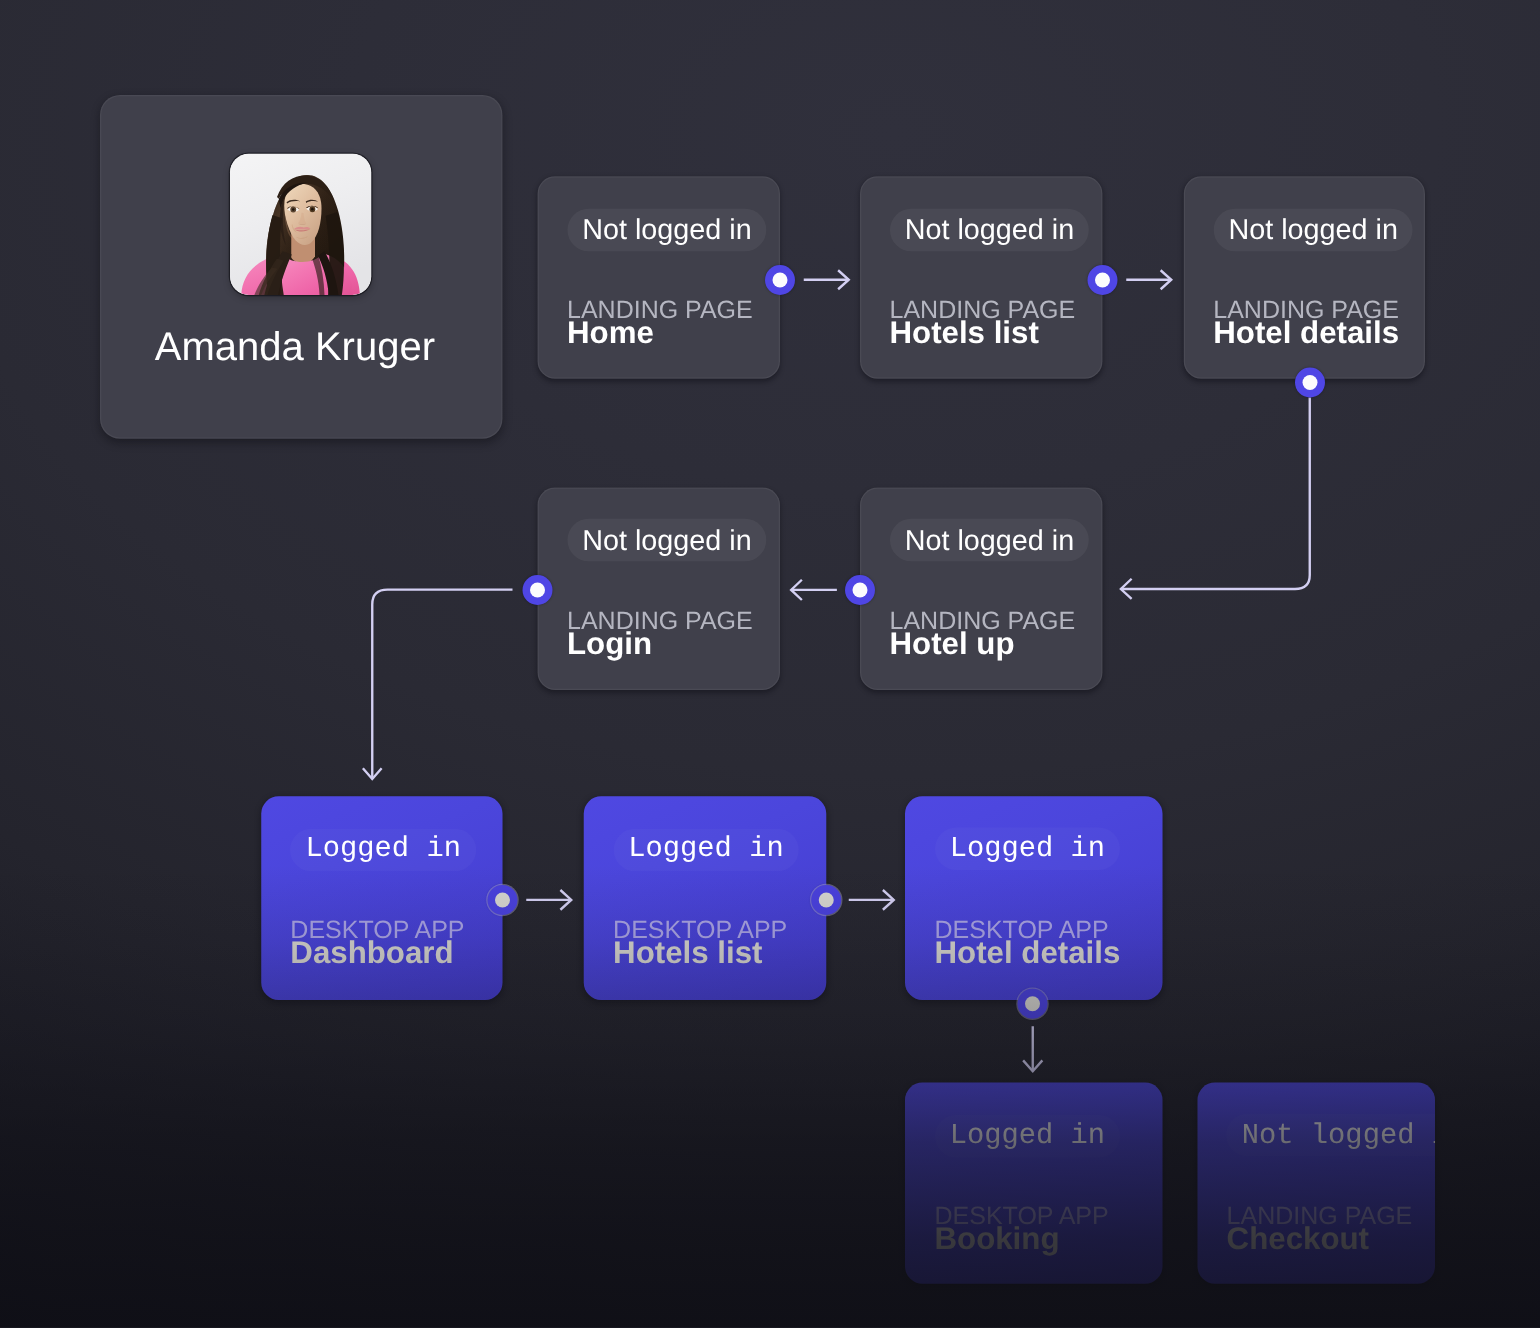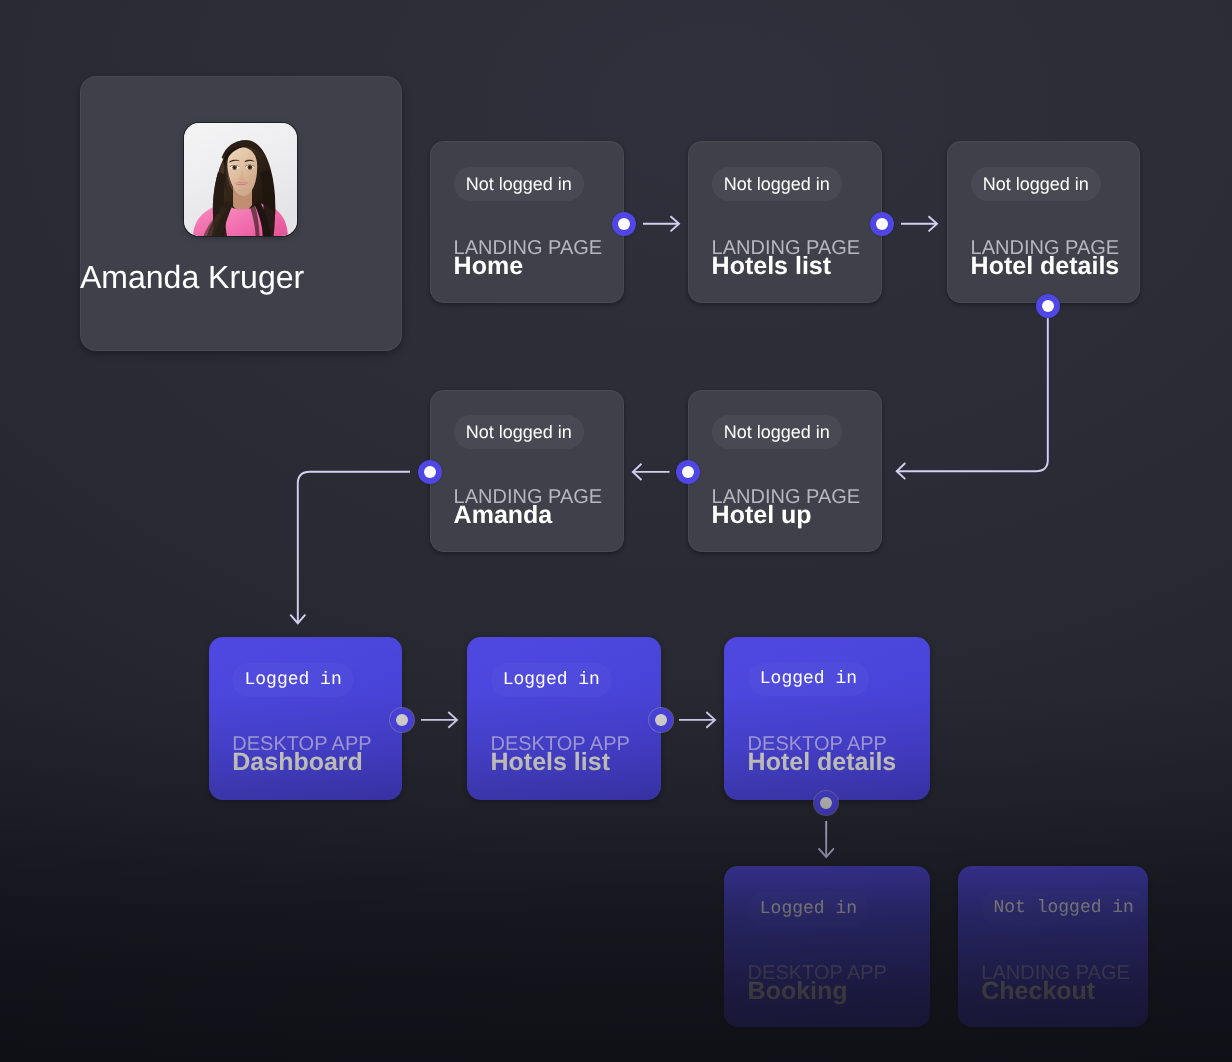--- a/index.html
+++ b/index.html
@@ -10,41 +10,41 @@
   .stage{position:relative;width:1232px;height:1062px;overflow:hidden;}
   .bg{position:absolute;inset:0;
       background:
        radial-gradient(135% 105% at 58% 10%, #30303c 0%, #2d2d38 26%, #2a2a34 46%, #24242d 66%, #1c1c25 86%, #16161f 100%);
   }
   .card{position:absolute;border-radius:14px;box-sizing:border-box;overflow:hidden;}
   .card-dark{background:#40404b;box-shadow:inset 0 0 0 1px rgba(255,255,255,0.055), 0 2px 4px rgba(8,8,14,0.40);}
   .card-purple{background:linear-gradient(158deg, #4f48e2 0%, #4b46dc 32%, #4741d4 66%, #433bcc 100%);box-shadow:0 2px 5px rgba(8,8,14,0.40);}
   .card-dim{}
   .badge{position:absolute;left:23.8px;top:25.5px;height:34px;padding:0 12px;display:flex;align-items:center;justify-content:center;
-         border-radius:18px;font-size:18px;color:#fff;white-space:nowrap;line-height:1;}
+         border-radius:18px;font-size:23px;color:#fff;white-space:nowrap;line-height:1;}
   .badge-dark{background:rgba(255,255,255,0.05);}
   .badge-purple{background:rgba(255,255,255,0.028);font-family:Liberation Mono, monospace;}
   .sub{position:absolute;left:23.6px;top:97px;font-size:20px;white-space:nowrap;line-height:1;}
   .sub-dark{color:#b5b6c1;}
   .sub-purple{color:#a9a3e3;}
   .ttl{position:absolute;left:23.6px;top:113.2px;font-size:25px;font-weight:bold;white-space:nowrap;line-height:1;text-align:right;}
   .ttl-dark{color:#ffffff;}
   .ttl-purple{color:#d5d4ce;}
   .dot{position:absolute;border-radius:50%;box-sizing:border-box;}
   .dot-blue{background:#4f46e5;box-shadow:0 0 2px 0 rgba(12,12,22,0.40);}
   .dot-blue i{position:absolute;left:6px;top:6px;width:12px;height:12px;border-radius:50%;background:#fcfcfd;display:block;}
   .dot-dim{background:#4a41dd;box-shadow:0 0 0 1px rgba(190,186,230,0.40), 0 0 2px 0 rgba(12,12,22,0.45);}
   .dot-dim i{position:absolute;left:6px;top:6px;width:12px;height:12px;border-radius:50%;background:#d5d4cf;display:block;}
   svg.lines{position:absolute;left:0;top:0;width:1232px;height:1062px;overflow:visible;}
   .profile{position:absolute;left:80px;top:76px;width:322px;height:275px;border-radius:16px;
            background:#40404b;box-shadow:inset 0 0 0 1px rgba(255,255,255,0.05), 0 3px 7px rgba(8,8,14,0.38);}
   .avatar{position:absolute;left:184px;top:123px;width:113px;height:113px;border-radius:15px;overflow:hidden;background:#ececed;box-shadow:0 0 0 1px rgba(10,10,14,0.55), 0 2px 6px rgba(0,0,0,0.25);}
   .fade{position:absolute;left:0;right:0;bottom:0;height:370px;pointer-events:none;
         background:linear-gradient(to bottom, rgba(18,18,25,0) 0%, rgba(17,17,24,0.10) 16%, rgba(17,17,24,0.30) 36%, rgba(16,16,23,0.62) 60%, rgba(15,15,22,0.79) 81%, rgba(14,14,21,0.88) 100%);}
-  .pname{position:absolute;left:80px;top:260.5px;width:268px;text-align:left;color:#fff;font-size:32px;line-height:1;}
+  .pname{position:absolute;left:80px;top:260.5px;width:268px;text-align:right;color:#fff;font-size:32px;line-height:1;}
 </style>
 </head>
 <body>
 
 <div class="stage">
   <div class="bg"></div>
 
   <svg class="lines" viewBox="0 0 1232 1062">
     <g fill="none" stroke="#d3cff2" stroke-width="1.9" stroke-linecap="butt" stroke-linejoin="miter">
       <path d="M643 223.8 H 679"></path>
@@ -169,21 +169,21 @@
         <div class="ttl ttl-dark">Hotels list</div>
       </div>
       <div class="card card-dark" style="left: 947px; top: 141px; width: 193px; height: 162px;">
         <div class="badge badge-dark">Not logged in</div>
         <div class="sub sub-dark">LANDING PAGE</div>
         <div class="ttl ttl-dark">Hotel details</div>
       </div>
       <div class="card card-dark" style="left: 430px; top: 389.8px; width: 193.5px; height: 162.4px;">
         <div class="badge badge-dark">Not logged in</div>
         <div class="sub sub-dark">LANDING PAGE</div>
-        <div class="ttl ttl-dark">Amanda</div>
+        <div class="ttl ttl-dark">Login</div>
       </div>
       <div class="card card-dark" style="left: 688px; top: 389.8px; width: 194px; height: 162.4px;">
         <div class="badge badge-dark">Not logged in</div>
         <div class="sub sub-dark">LANDING PAGE</div>
         <div class="ttl ttl-dark">Hotel up</div>
       </div>
       <div class="card card-purple" style="left: 208.7px; top: 637px; width: 193.6px; height: 163px;">
         <div class="badge badge-purple">Logged in</div>
         <div class="sub sub-purple">DESKTOP APP</div>
         <div class="ttl ttl-purple">Dashboard</div>

